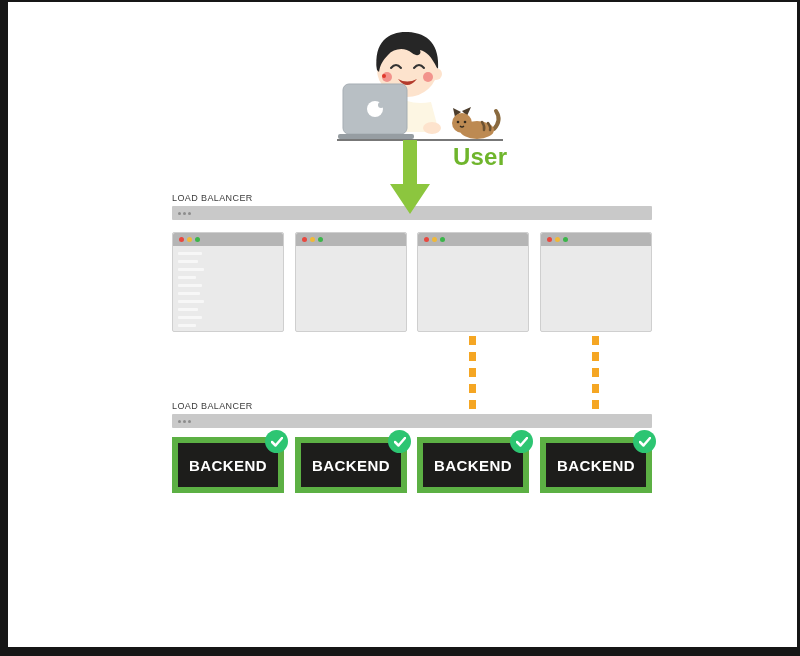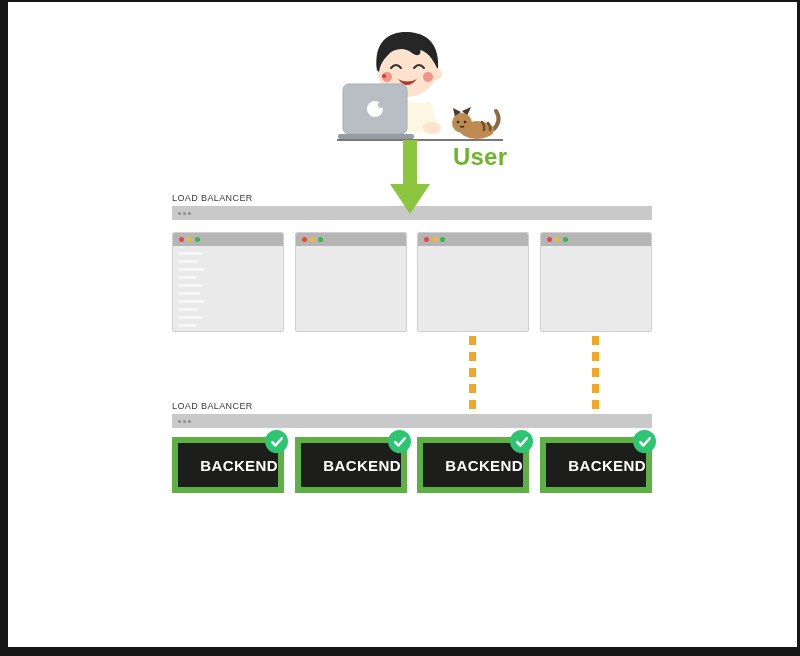--- a/index.html
+++ b/index.html
@@ -44,21 +44,21 @@
 
   
   .connector { position:absolute; top:336px; width:7px; height:76px;
                background:repeating-linear-gradient(to bottom, #f5a623 0px, #f5a623 9px,
                transparent 9px, transparent 16px); }
   .conn-3 { left:469px; } .conn-4 { left:592px; }
 
   
   .backend { position:absolute; top:437px; width:112px; height:56px;
              background:#1d1d1b; border:6px solid #5cb044;
-             display:flex; align-items:center; justify-content:flex-end; }
+             display:flex; align-items:center; justify-content:center; }
   .backend-label { color:#ffffff; font-weight:bold; font-size:15px; letter-spacing:0.4px; }
   .check-badge { position:absolute; top:-13px; right:-10px; width:23px; height:23px;
                  border-radius:50%; background:#2dc572; display:flex;
                  align-items:center; justify-content:center; z-index:3; }
 
   .x1 { left:172px; } .x2 { left:295px; } .x3 { left:417px; } .x4 { left:540px; }
 </style>
 </head>
 <body>
 

